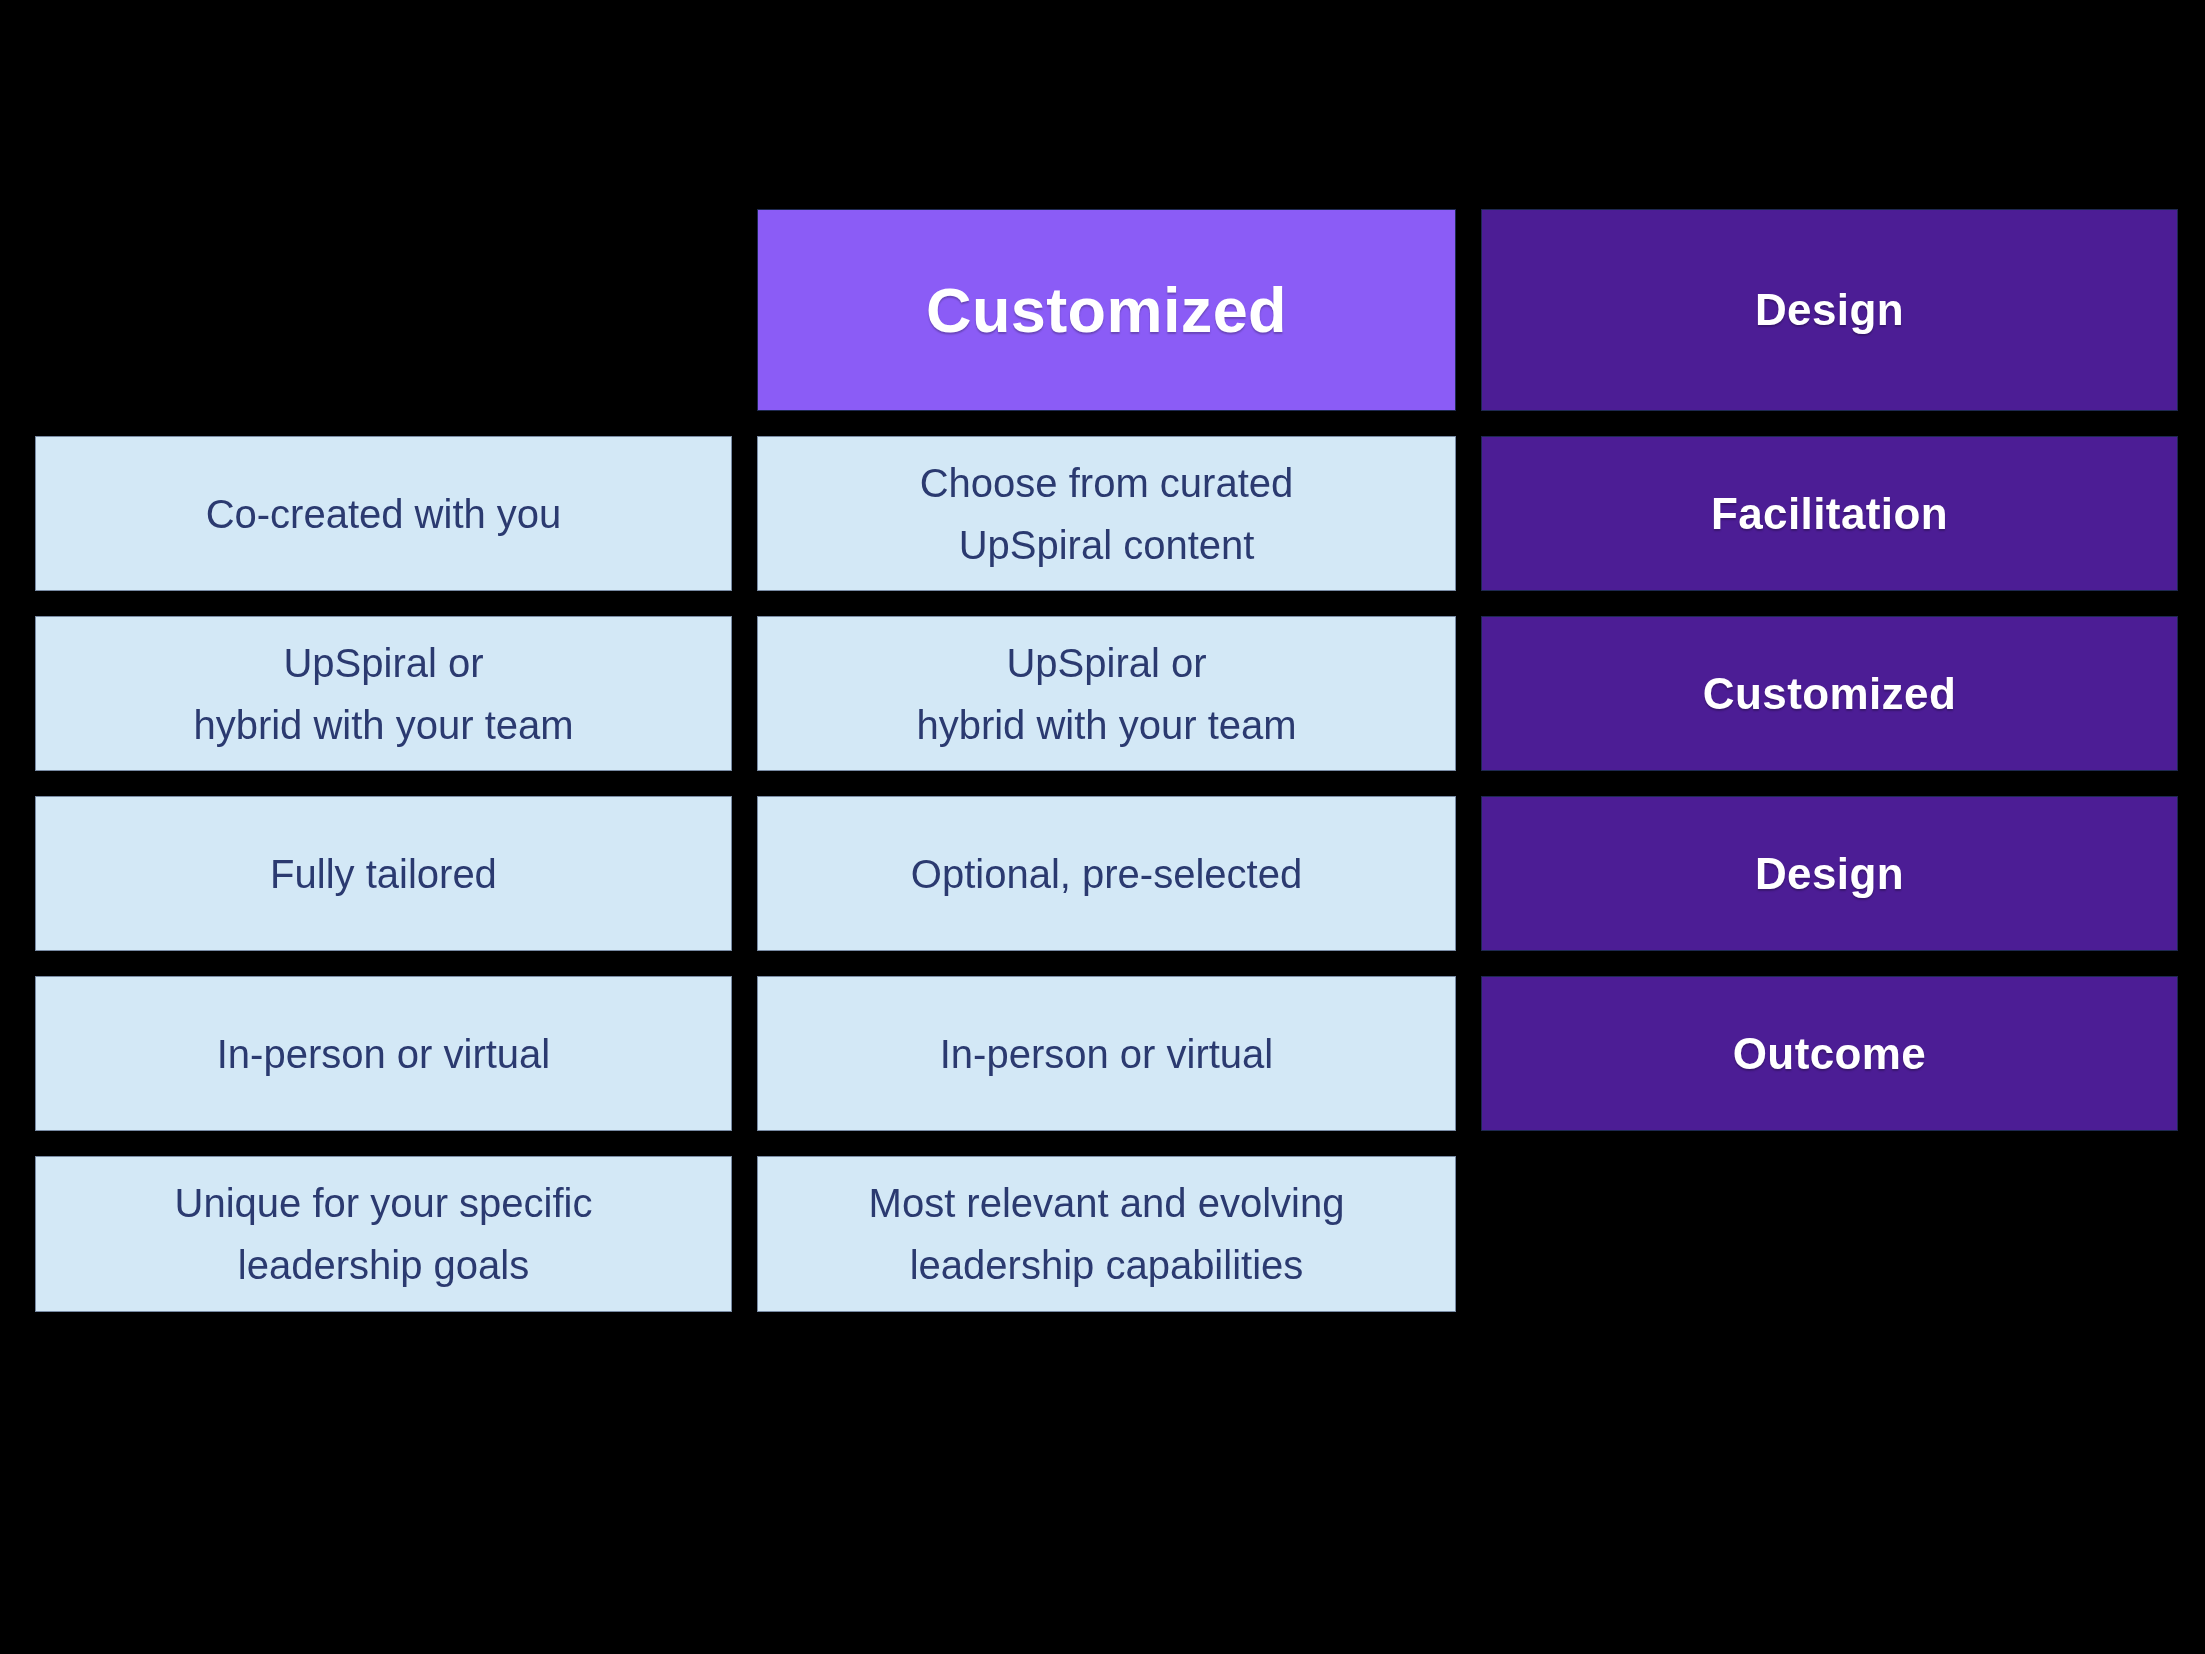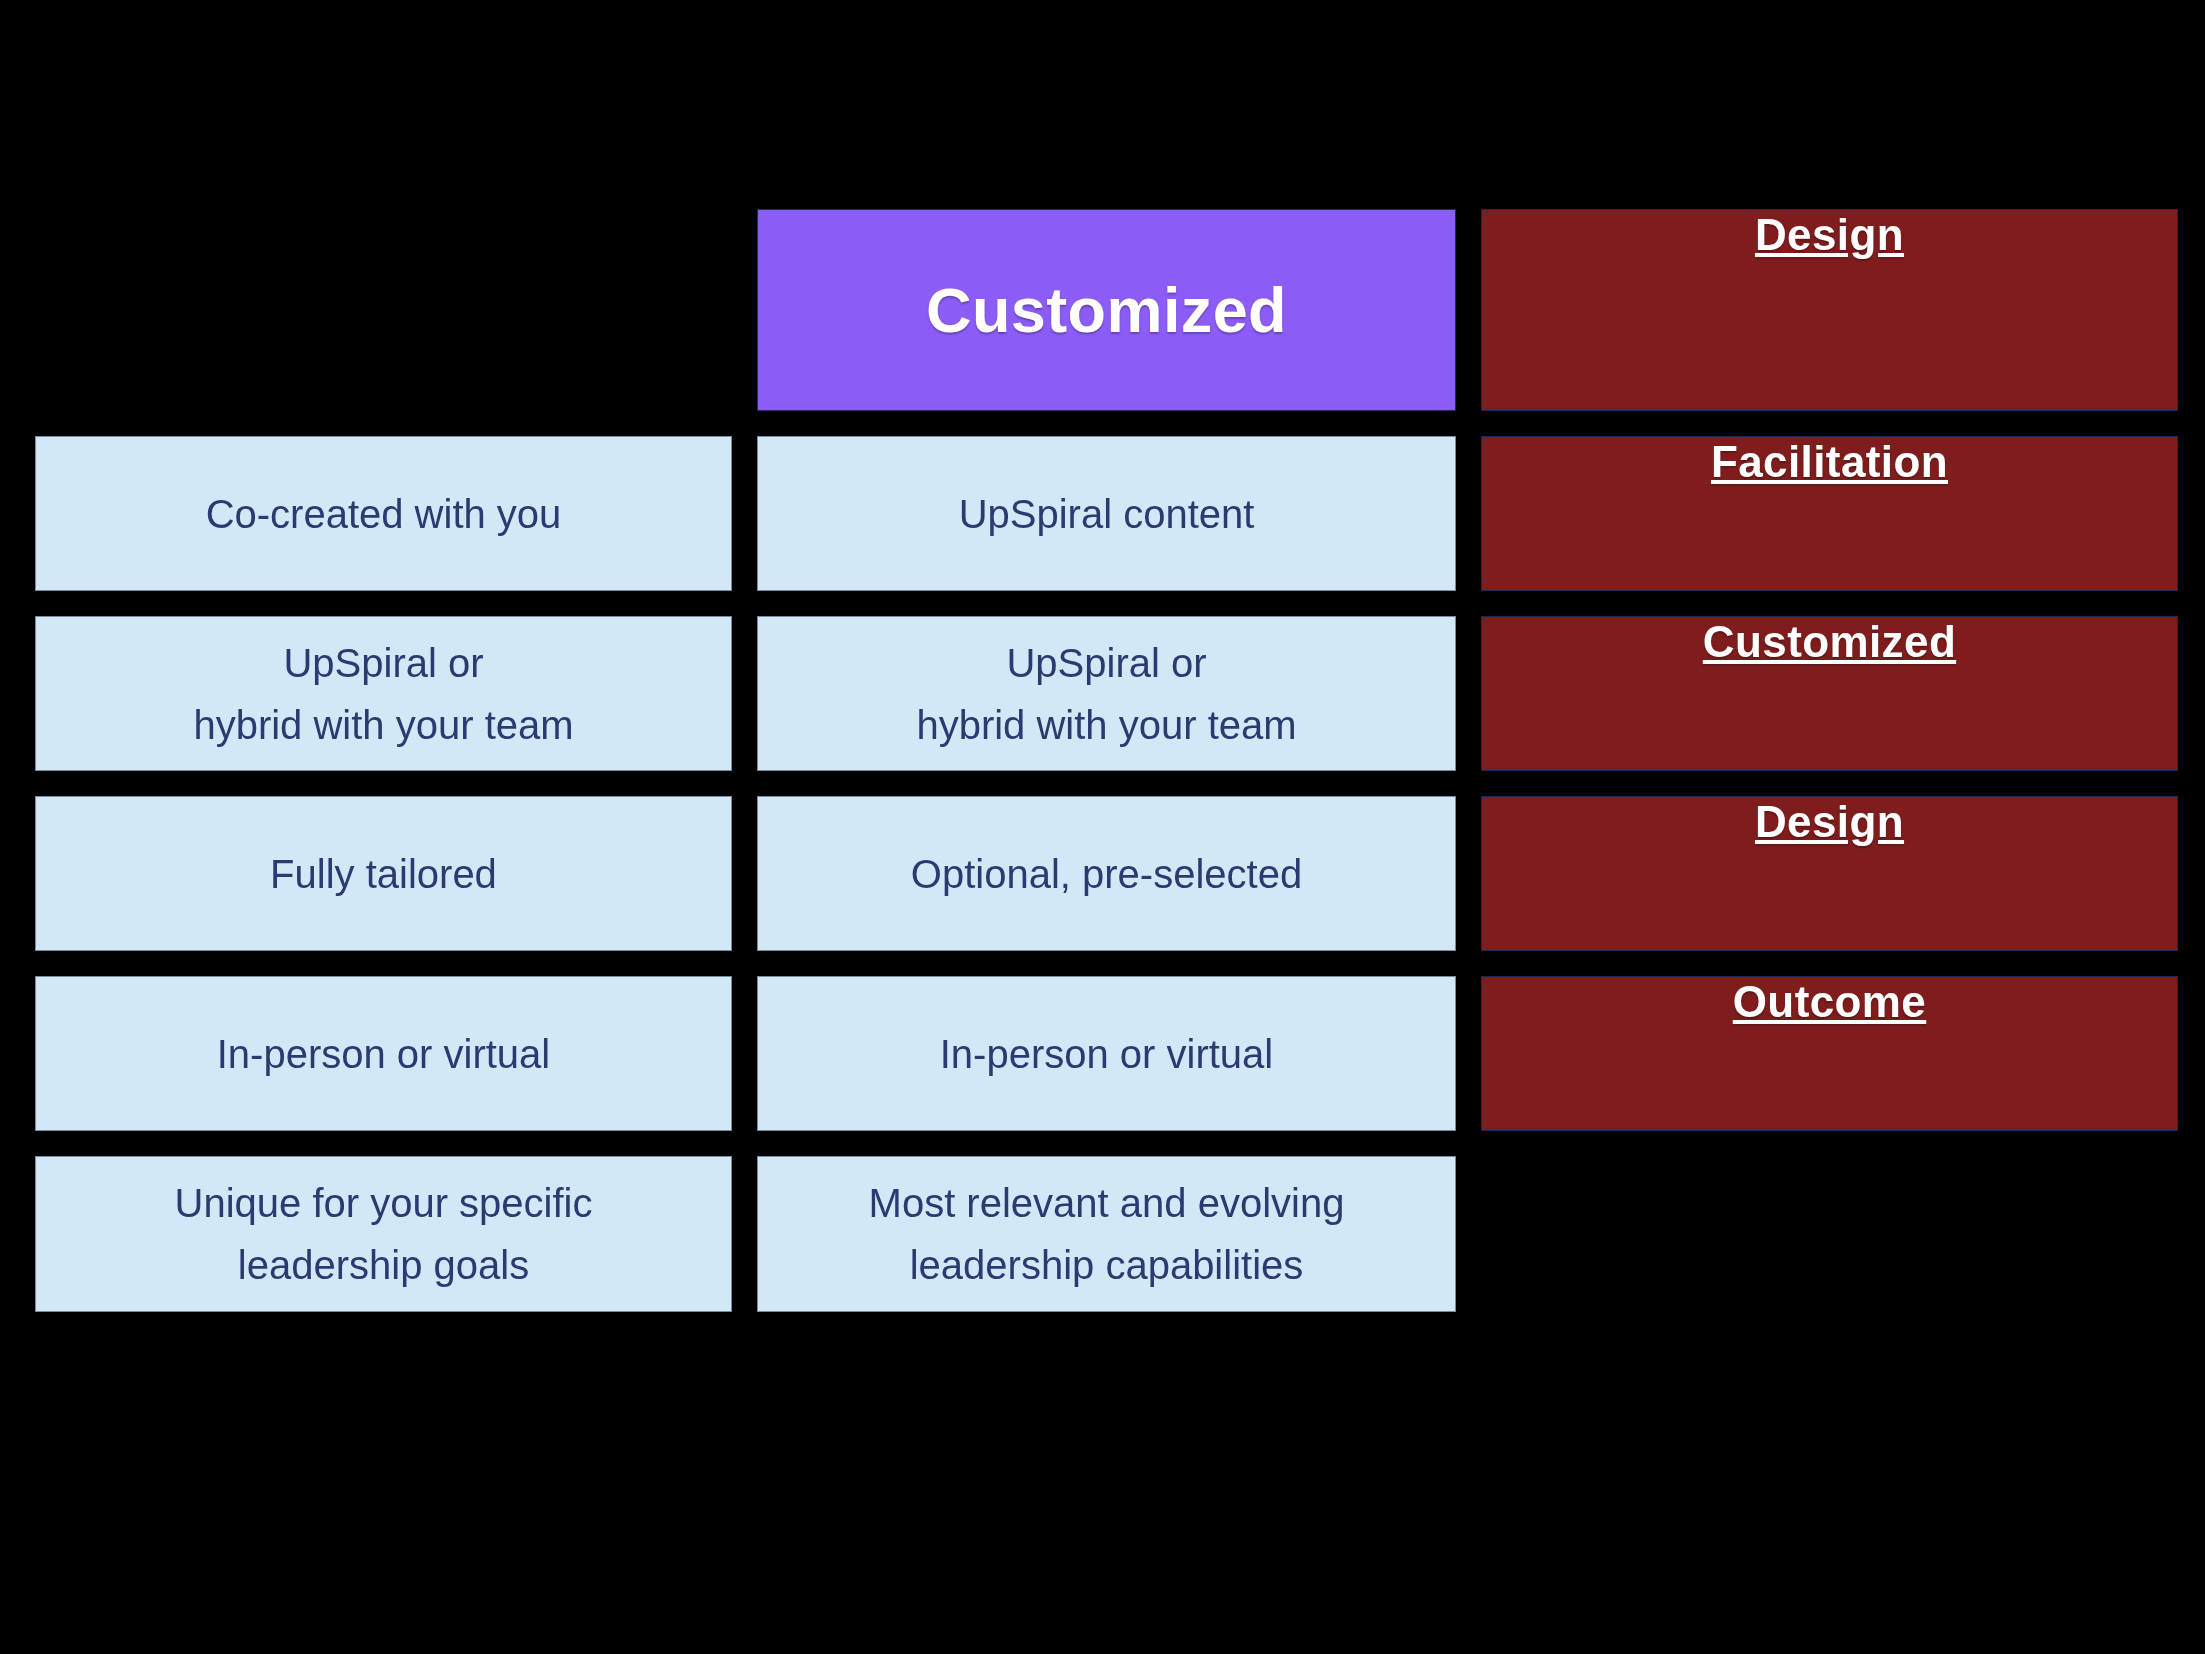--- a/index.html
+++ b/index.html
@@ -35,32 +35,31 @@
     font-size: 63px;
     font-weight: bold;
     display: flex;
     align-items: center;
     justify-content: center;
     text-align: center;
     text-shadow: 0 1.8px 1.8px rgba(0,0,0,0.25);
     letter-spacing: 0.4px;
   }
   .rowhdr {
-    background: #7f1d1d;
+    background: #4c1d95;
     border: 1.8px solid #1e2850;
     color: #ffffff;
     font-size: 44px;
     font-weight: bold;
     display: flex;
-    align-items: flex-start;
+    align-items: center;
     justify-content: center;
     text-align: center;
     text-shadow: 0 1.8px 1.8px rgba(0,0,0,0.25);
     letter-spacing: 0.4px;
-    text-decoration: underline;
   }
   .cell {
     background: #d3e8f6;
     border: 1.8px solid rgba(45, 60, 95, 0.55);
     color: #2b3a70;
     font-size: 40px;
     display: flex;
     flex-direction: column;
     align-items: center;
     justify-content: center;
@@ -85,20 +84,21 @@
         <span>Customized</span>
       </div>
 
     <div class="rowhdr">
         <span>Design</span>
       </div>
     <div class="cell">
         <div class="line">Co-created with you</div>
       </div>
     <div class="cell">
+        <div class="line">Choose from curated</div>
         <div class="line">UpSpiral content</div>
       </div>
 
     <div class="rowhdr">
         <span>Facilitation</span>
       </div>
     <div class="cell">
         <div class="line">UpSpiral or</div>
         <div class="line">hybrid with your team</div>
       </div>

